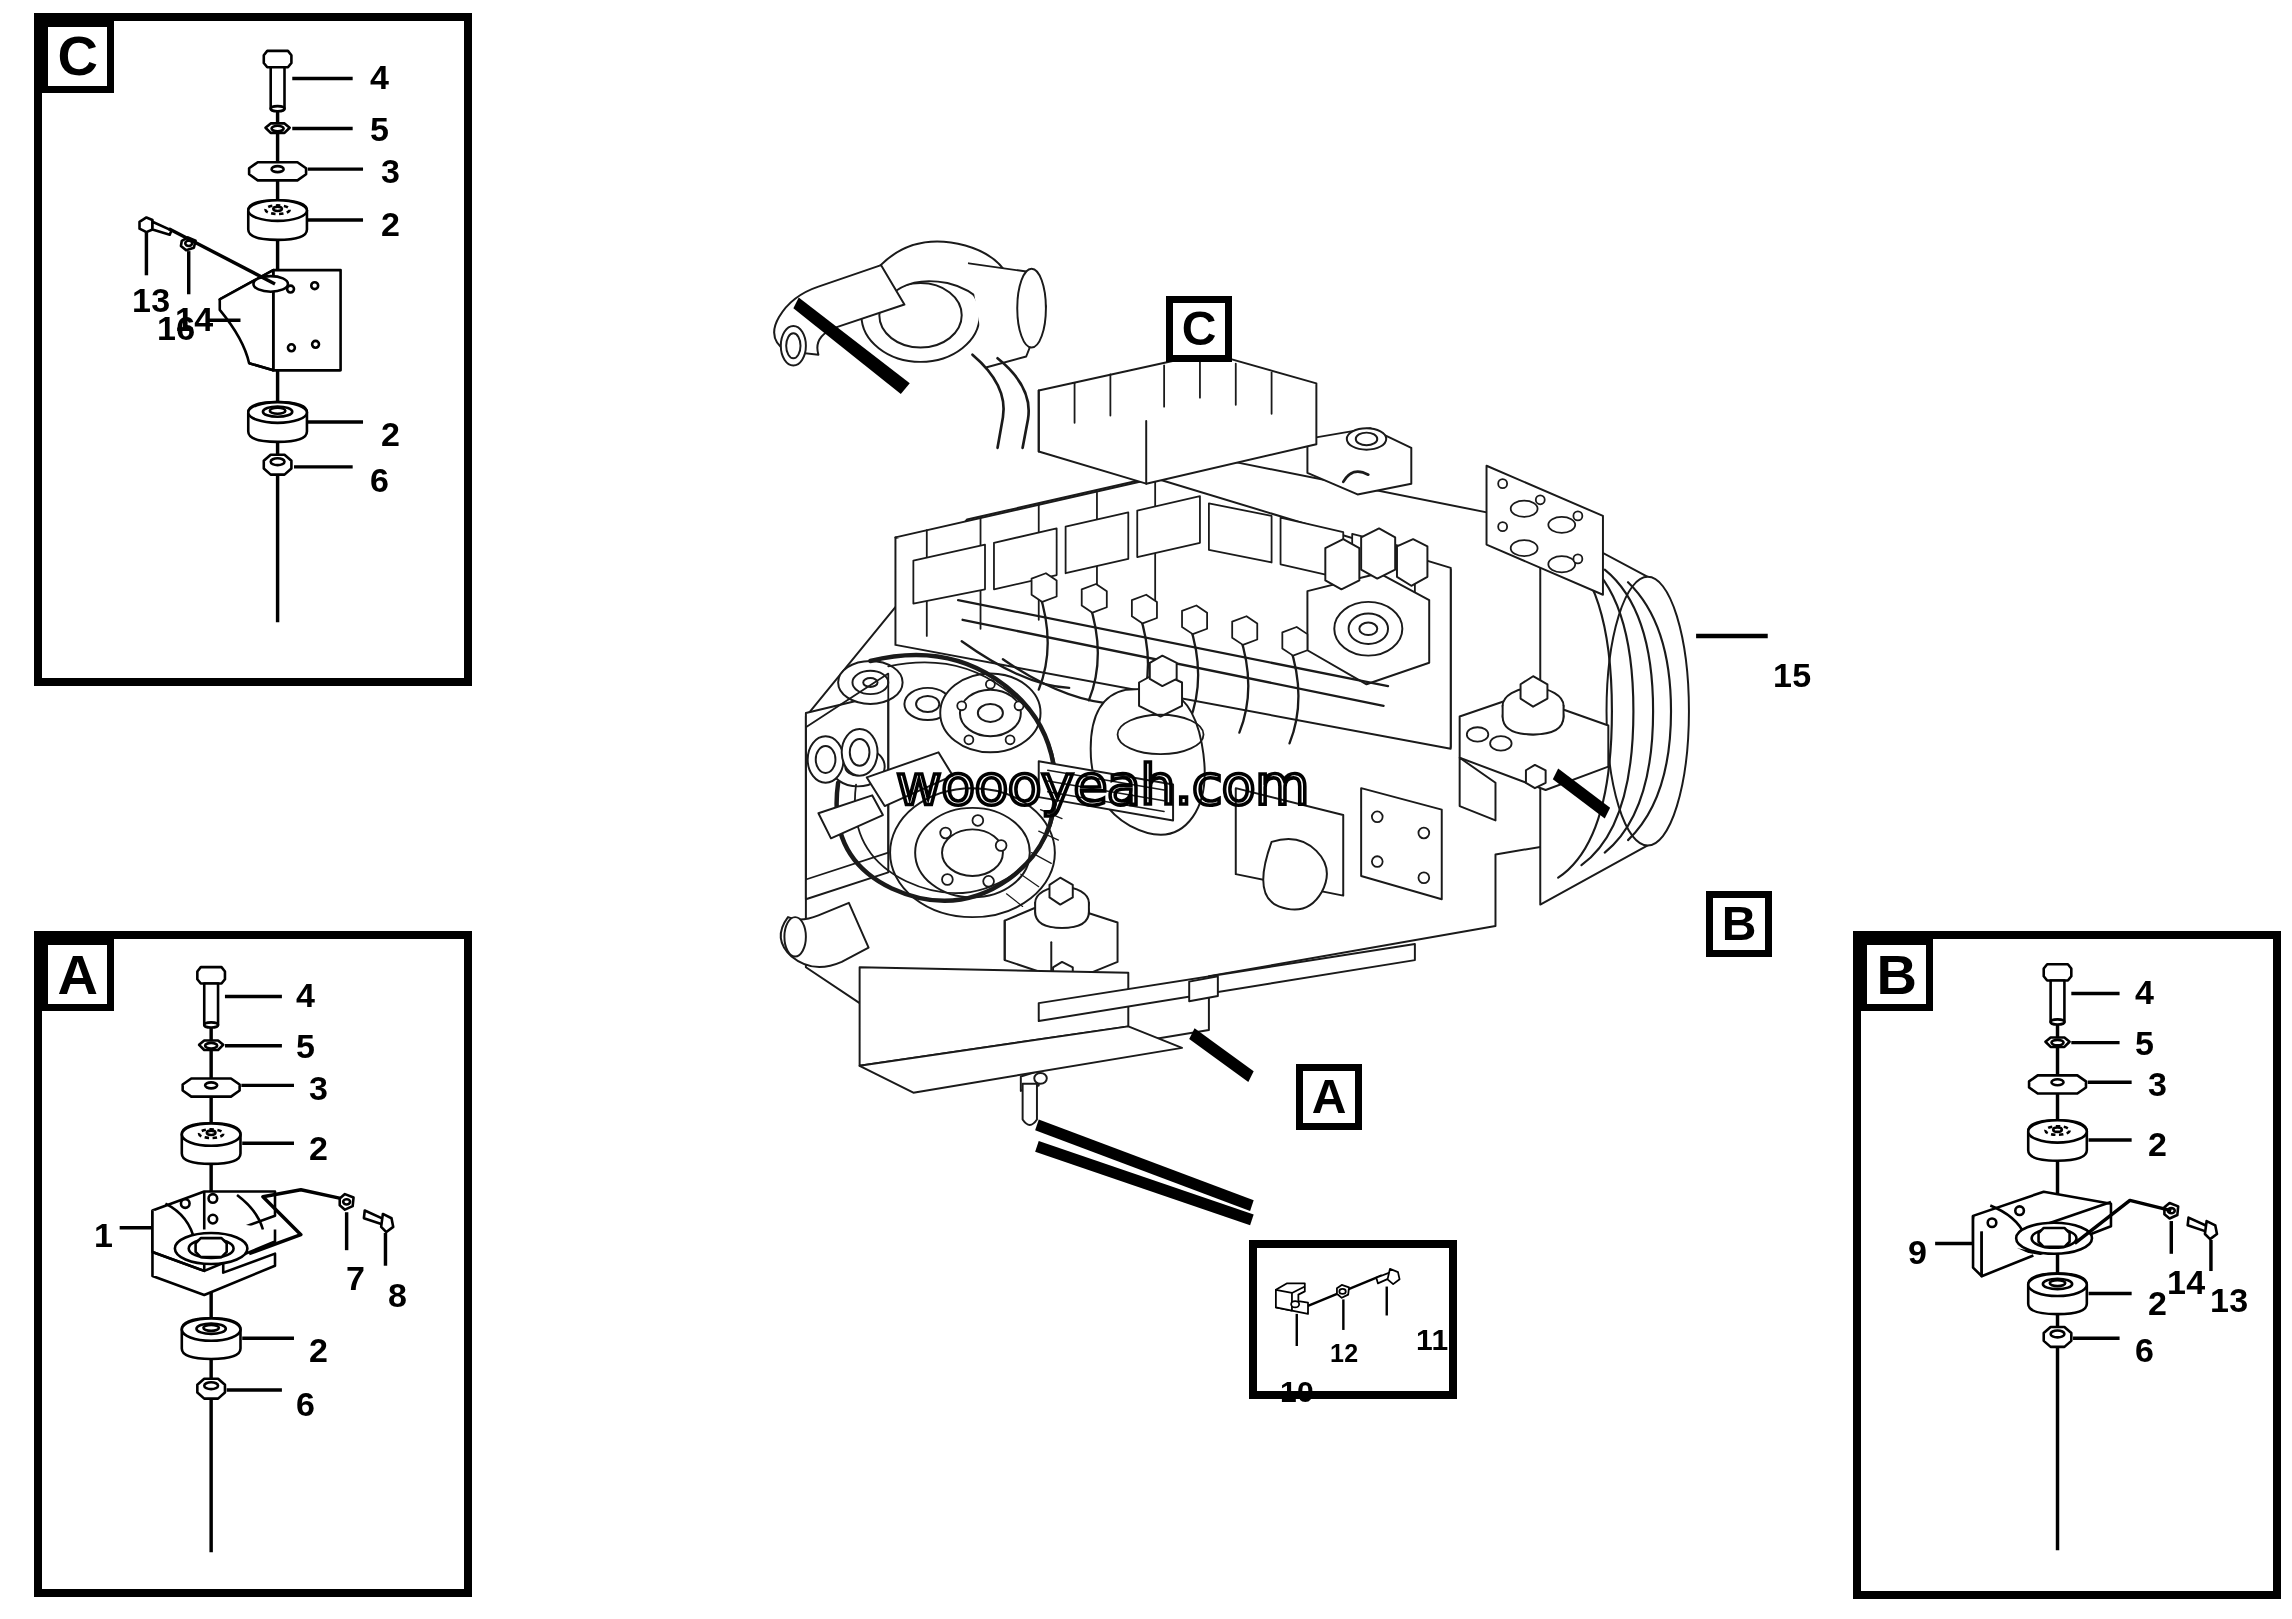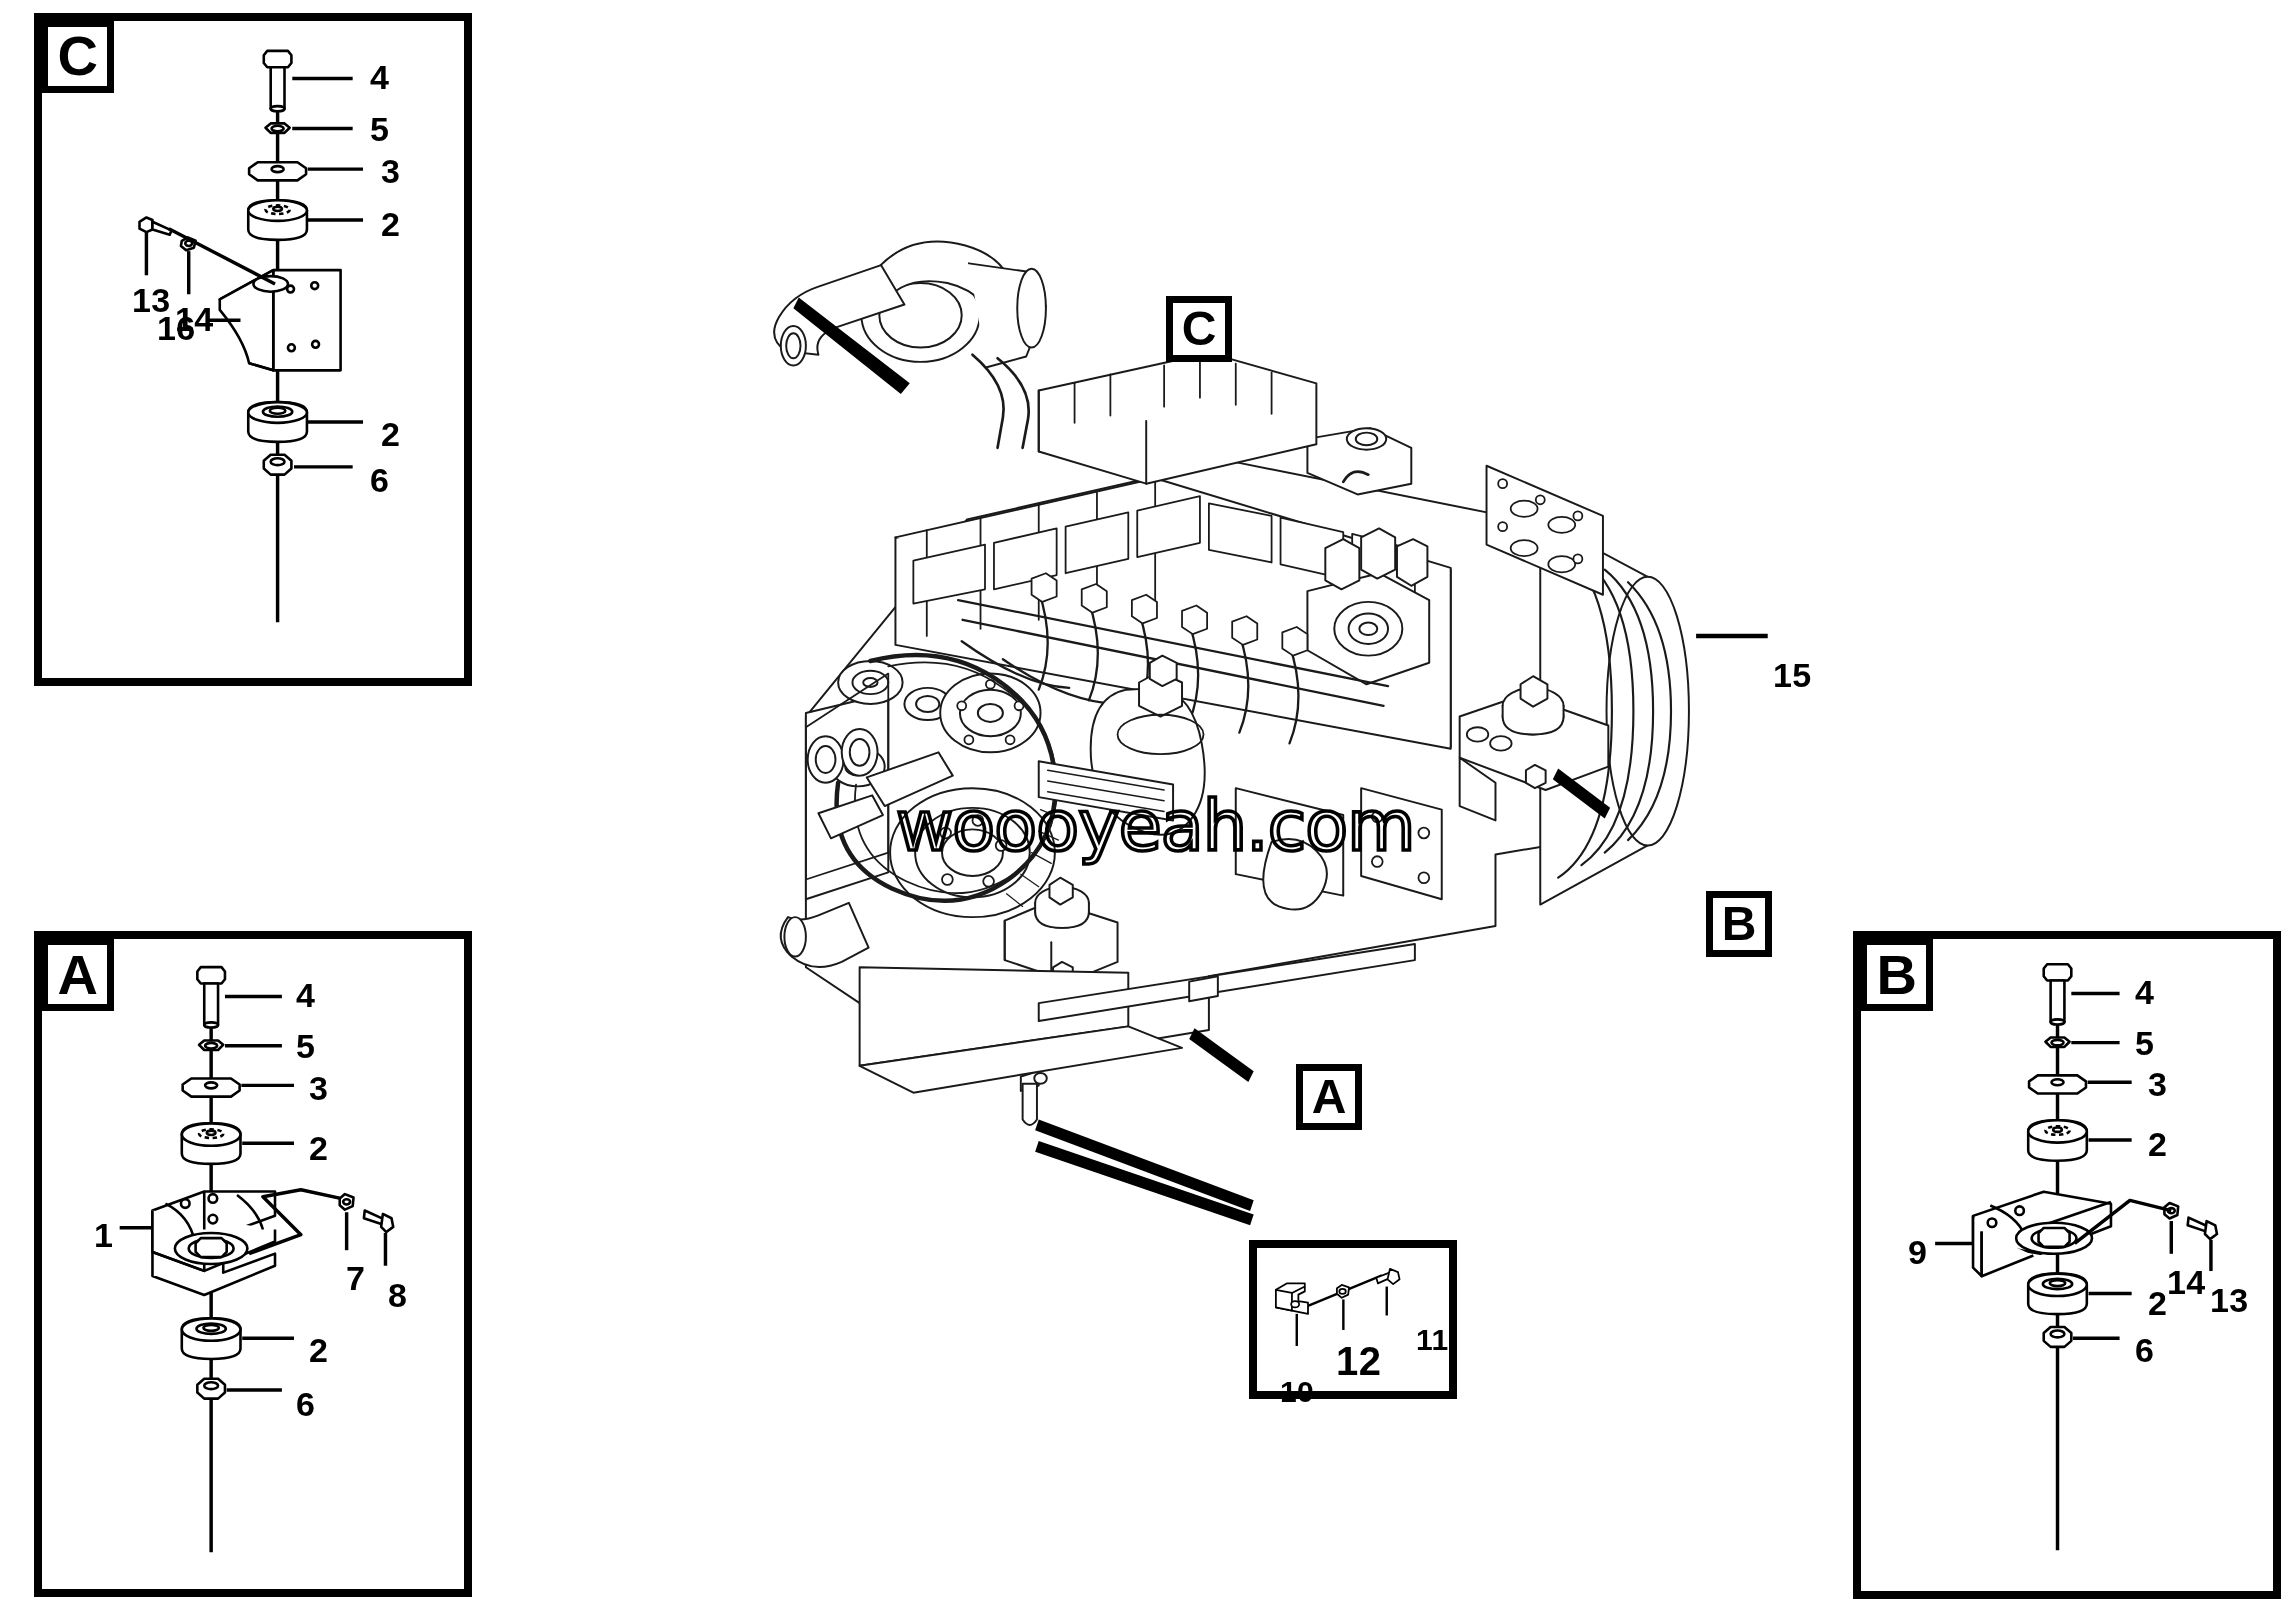--- a/index.html
+++ b/index.html
@@ -24,22 +24,22 @@
 
   
   .num{position:absolute;font-size:34px;font-weight:bold;line-height:1;
        letter-spacing:0.4px;white-space:nowrap;z-index:6;}
 
   
   #engine-region{position:absolute;left:770px;top:215px;width:1039px;height:1012px;}
   #engine-svg{position:absolute;left:0;top:0;width:100%;height:100%;}
 
   
-  #watermark{position:absolute;left:896px;top:791px;z-index:9;
-             font-size:70px;font-weight:normal;line-height:1;
+  #watermark{position:absolute;left:896px;top:757px;z-index:9;
+             font-size:56px;font-weight:normal;line-height:1;
              color:transparent;-webkit-text-stroke:3.6px #000;
              font-family:"DejaVu Sans",sans-serif;letter-spacing:-0.9px;
              pointer-events:none;}
 
   .lead{stroke:#000;fill:none;}
 </style>
 </head>
 <body>
 
 <div id="sheet">
@@ -275,21 +275,21 @@
         <path d="M145 37 l18 -7 l2 6 l-18 8 z" fill="#fff"></path>
         <path d="M162 26 l10 4 l2 9 l-8 6 l-7 -6 z" fill="#fff"></path>
       </g>
       <g class="lead" stroke-width="3">
         <line x1="46" y1="82" x2="46" y2="122"></line>
         <line x1="104" y1="64" x2="104" y2="102"></line>
         <line x1="158" y1="48" x2="158" y2="84"></line>
       </g>
     </svg>
     <div class="num" style="left:23px;top:111px;font-size:30px;margin-top:18px;">10</div>
-    <div class="num" style="left:79px;top:93px;font-size:40px;text-align:right;">12</div>
+    <div class="num" style="left:73px;top:93px;font-size:25px;text-align:right;">12</div>
     <div class="num" style="left:127px;top:77px;font-size:30px;margin-left:32px;">11</div>
   </div>
 
   <div id="engine-region">
     <svg id="engine-svg" viewBox="0 0 1160 1130">
       <g fill="#fff" stroke="#1a1a1a" stroke-width="2.2" stroke-linejoin="round" stroke-linecap="round">
 
         <path d="M40 560 l0 280 l60 40 l90 -14 l0 94 l300 -50 l0 -60 l320 -56 l0 -80 l120 -20 l0 -300 l-120 -60 l-300 -60 l-290 66 z" fill="#fff"></path>
 
         <path d="M140 360 l0 120 l620 116 l0 -200 z" fill="#fff"></path>

